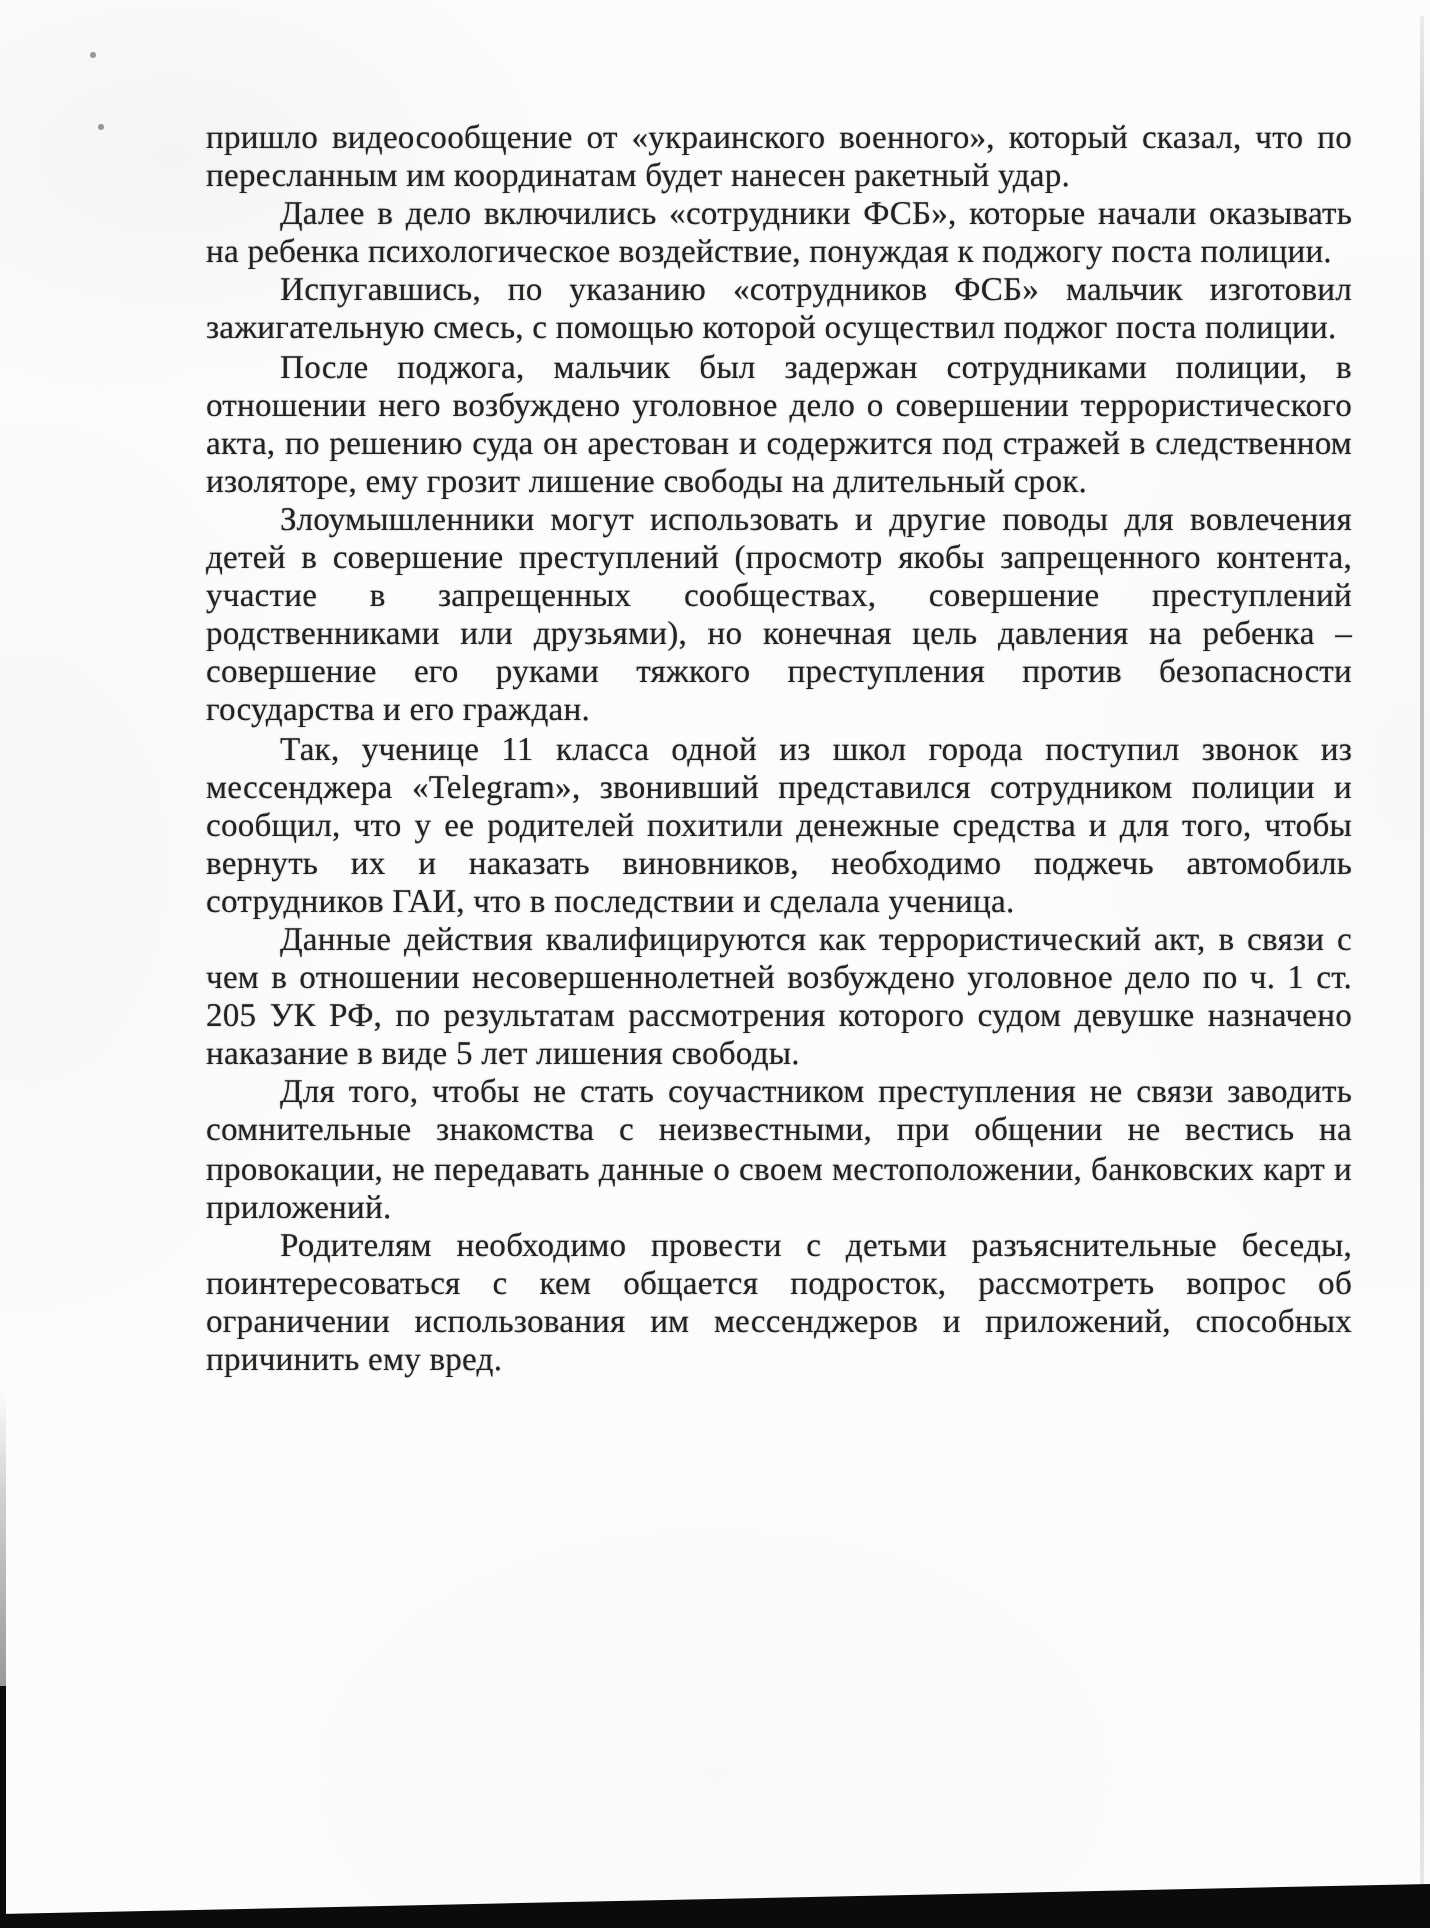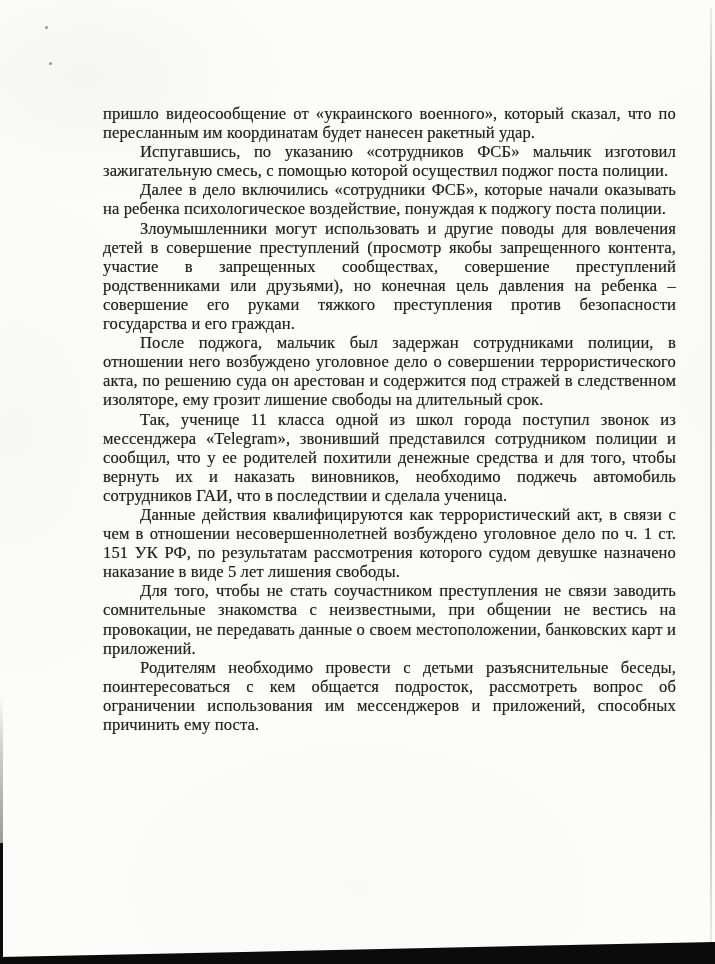--- a/index.html
+++ b/index.html
@@ -37,21 +37,20 @@
     text-shadow: 0 0 0.7px rgba(45,45,45,0.55);
     letter-spacing: 0.1px;
   }
   .doc-body p {
     margin: 0;
     padding: 0;
     text-indent: 37px;
   }
   .doc-body p.continuation {
     text-indent: 0;
-    margin-top: 45px;
   }
   
   .edge-bottom {
     position: absolute;
     left: 0;
     top: 0;
     width: 715px;
     height: 964px;
     background: #0b0b0b;
     clip-path: polygon(0 957px, 715px 942px, 715px 964px, 0 964px);
@@ -101,28 +100,28 @@
 </style>
 </head>
 <body>
 
 <div class="scan-canvas">
 
   <div class="paper-texture"></div>
 
   <div class="doc-body">
     <p class="continuation">пришло видеосообщение от «украинского военного», который сказал, что по пересланным им координатам будет нанесен ракетный удар.</p>
+    <p>Далее в дело включились «сотрудники ФСБ», которые начали оказывать на ребенка психологическое воздействие, понуждая к поджогу поста полиции.</p>
     <p>Испугавшись, по указанию «сотрудников ФСБ» мальчик изготовил зажигательную смесь, с помощью которой осуществил поджог поста полиции.</p>
-    <p>Далее в дело включились «сотрудники ФСБ», которые начали оказывать на ребенка психологическое воздействие, понуждая к поджогу поста полиции.</p>
+    <p>После поджога, мальчик был задержан сотрудниками полиции, в отношении него возбуждено уголовное дело о совершении террористического акта, по решению суда он арестован и содержится под стражей в следственном изоляторе, ему грозит лишение свободы на длительный срок.</p>
     <p>Злоумышленники могут использовать и другие поводы для вовлечения детей в совершение преступлений (просмотр якобы запрещенного контента, участие в запрещенных сообществах, совершение преступлений родственниками или друзьями), но конечная цель давления на ребенка – совершение его руками тяжкого преступления против безопасности государства и его граждан.</p>
-    <p>После поджога, мальчик был задержан сотрудниками полиции, в отношении него возбуждено уголовное дело о совершении террористического акта, по решению суда он арестован и содержится под стражей в следственном изоляторе, ему грозит лишение свободы на длительный срок.</p>
     <p>Так, ученице 11 класса одной из школ города поступил звонок из мессенджера «Telegram», звонивший представился сотрудником полиции и сообщил, что у ее родителей похитили денежные средства и для того, чтобы вернуть их и наказать виновников, необходимо поджечь автомобиль сотрудников ГАИ, что в последствии и сделала ученица.</p>
-    <p>Данные действия квалифицируются как террористический акт, в связи с чем в отношении несовершеннолетней возбуждено уголовное дело по ч. 1 ст. 151 УК РФ, по результатам рассмотрения которого судом девушке назначено наказание в виде 5 лет лишения свободы.</p>
+    <p>Данные действия квалифицируются как террористический акт, в связи с чем в отношении несовершеннолетней возбуждено уголовное дело по ч. 1 ст. 205 УК РФ, по результатам рассмотрения которого судом девушке назначено наказание в виде 5 лет лишения свободы.</p>
     <p>Для того, чтобы не стать соучастником преступления не связи заводить сомнительные знакомства с неизвестными, при общении не вестись на провокации, не передавать данные о своем местоположении, банковских карт и приложений.</p>
-    <p>Родителям необходимо провести с детьми разъяснительные беседы, поинтересоваться с кем общается подросток, рассмотреть вопрос об ограничении использования им мессенджеров и приложений, способных причинить ему поста.</p>
+    <p>Родителям необходимо провести с детьми разъяснительные беседы, поинтересоваться с кем общается подросток, рассмотреть вопрос об ограничении использования им мессенджеров и приложений, способных причинить ему вред.</p>
   </div>
 
   <div class="speck speck-1"></div>
   <div class="speck speck-2"></div>
 
   <div class="paper-edge-right"></div>
   <div class="edge-left-smudge"></div>
   <div class="edge-left-solid"></div>
   <div class="edge-bottom"></div>
 

